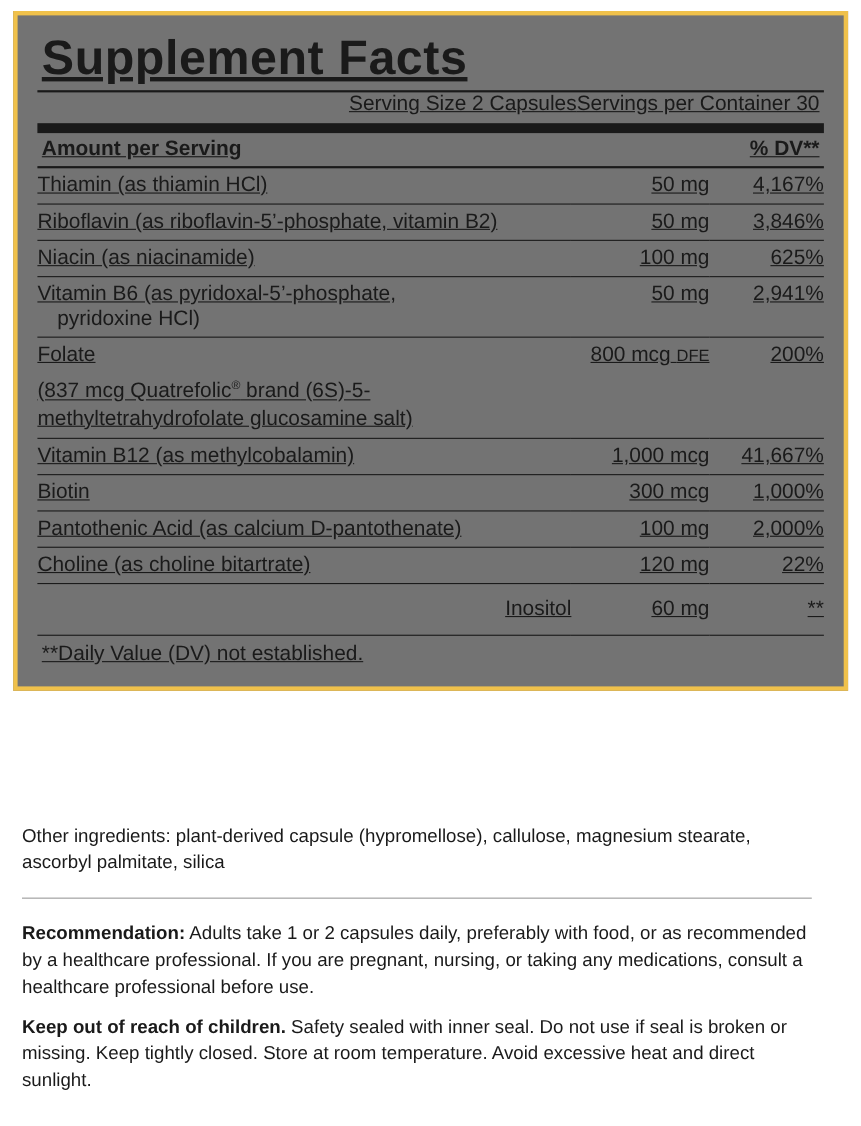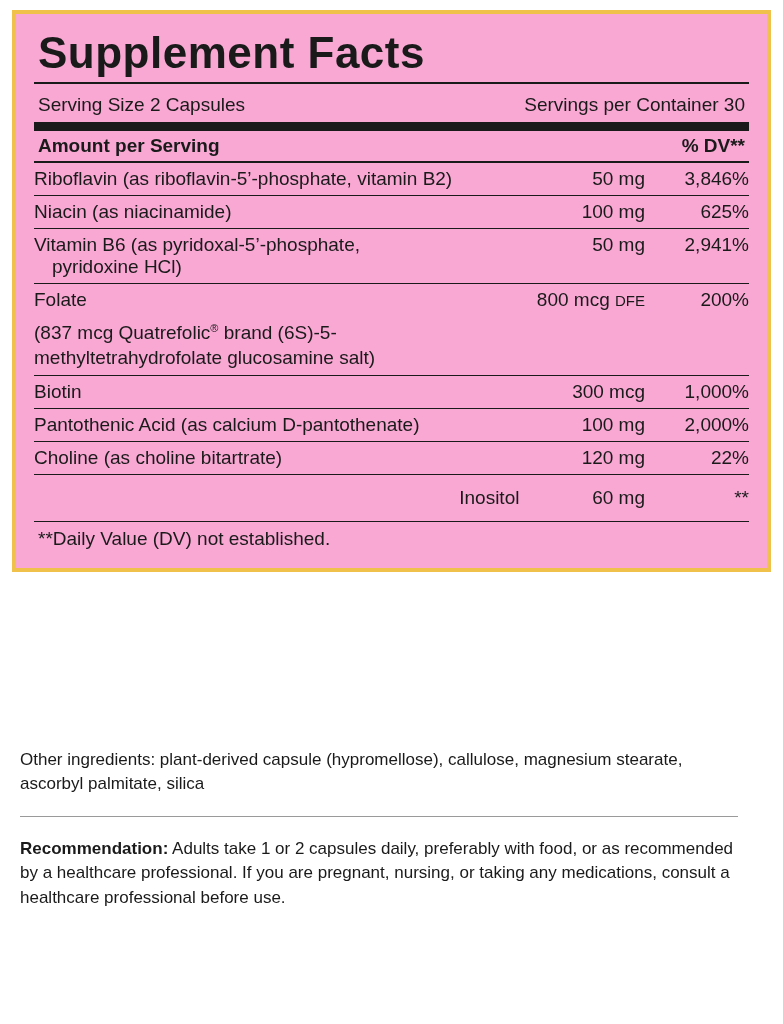--- a/index.html
+++ b/index.html
@@ -24,40 +24,41 @@
   }
 
   
   .panel {
     position: absolute;
     left: 12px;
     top: 10px;
     width: 759px;
     box-sizing: border-box;
     border: 4px solid #f0c14b;
-    background: #f9a8d4;
+    background: #737373;
     padding: 14px 18px 18px 18px;
+    text-decoration: underline;
   }
 
   .sf-title {
     font-size: 44px;
     font-weight: bold;
     letter-spacing: 0.5px;
     line-height: 1.05;
     margin: 2px 0 6px 4px;
     white-space: nowrap;
   }
   .rule-med  { border-top: 2px solid #1a1a1a; }
   .rule-thick{ border-top: 9px solid #1a1a1a; }
 
   .serving-row {
     display: flex;
-    justify-content: space-between;
-    font-size: 19px;
-    padding: 10px 4px 6px 4px;
+    justify-content: flex-end;
+    font-size: 19px;
+    padding: 0 4px 6px 4px;
   }
 
   .amt-head {
     display: flex;
     justify-content: space-between;
     font-size: 19px;
     font-weight: bold;
     padding: 4px 4px 4px 4px;
     align-items: flex-end;
   }
@@ -137,20 +138,25 @@
     <div class="amt-head">
       <span>Amount per Serving</span>
       <span>% DV**</span>
     </div>
 
     <div class="rule-med"></div>
 
     <table class="facts">
       <tbody>
         <tr>
+          <td class="nutrient">Thiamin (as thiamin HCl)</td>
+          <td class="amount">50 mg</td>
+          <td class="dv">4,167%</td>
+        </tr>
+        <tr>
           <td class="nutrient">Riboflavin (as riboflavin-5’-phosphate, vitamin B2)</td>
           <td class="amount">50 mg</td>
           <td class="dv">3,846%</td>
         </tr>
         <tr>
           <td class="nutrient">Niacin (as niacinamide)</td>
           <td class="amount">100 mg</td>
           <td class="dv">625%</td>
         </tr>
         <tr>
@@ -169,20 +175,25 @@
           </td>
           <td class="dv">200%</td>
         </tr>
         <tr>
           <td colspan="3" class="sub-note">
             <span>(837 mcg Quatrefolic</span><sup class="reg">®</sup><span> brand (6S)-5-</span><br>
             <span>methyltetrahydrofolate glucosamine salt)</span>
           </td>
         </tr>
         <tr>
+          <td class="nutrient">Vitamin B12 (as methylcobalamin)</td>
+          <td class="amount">1,000 mcg</td>
+          <td class="dv">41,667%</td>
+        </tr>
+        <tr>
           <td class="nutrient">Biotin</td>
           <td class="amount">300 mcg</td>
           <td class="dv">1,000%</td>
         </tr>
         <tr>
           <td class="nutrient">Pantothenic Acid (as calcium D-pantothenate)</td>
           <td class="amount">100 mg</td>
           <td class="dv">2,000%</td>
         </tr>
         <tr>
@@ -203,15 +214,18 @@
 
   <div class="lower">
     <p>Other ingredients: plant-derived capsule (hypromellose), callulose, magnesium stearate, ascorbyl palmitate, silica</p>
 
     <div class="divider"></div>
 
     <p>
       <span class="lead">Recommendation:</span><span> Adults take 1 or 2 capsules daily, preferably with food, or as recommended by a healthcare professional. If you are pregnant, nursing, or taking any medications, consult a healthcare professional before use.</span>
     </p>
 
+    <p>
+      <span class="lead">Keep out of reach of children.</span><span> Safety sealed with inner seal. Do not use if seal is broken or missing. Keep tightly closed. Store at room temperature. Avoid excessive heat and direct sunlight.</span>
+    </p>
   </div>
 
 </div>
 
 </body></html>

